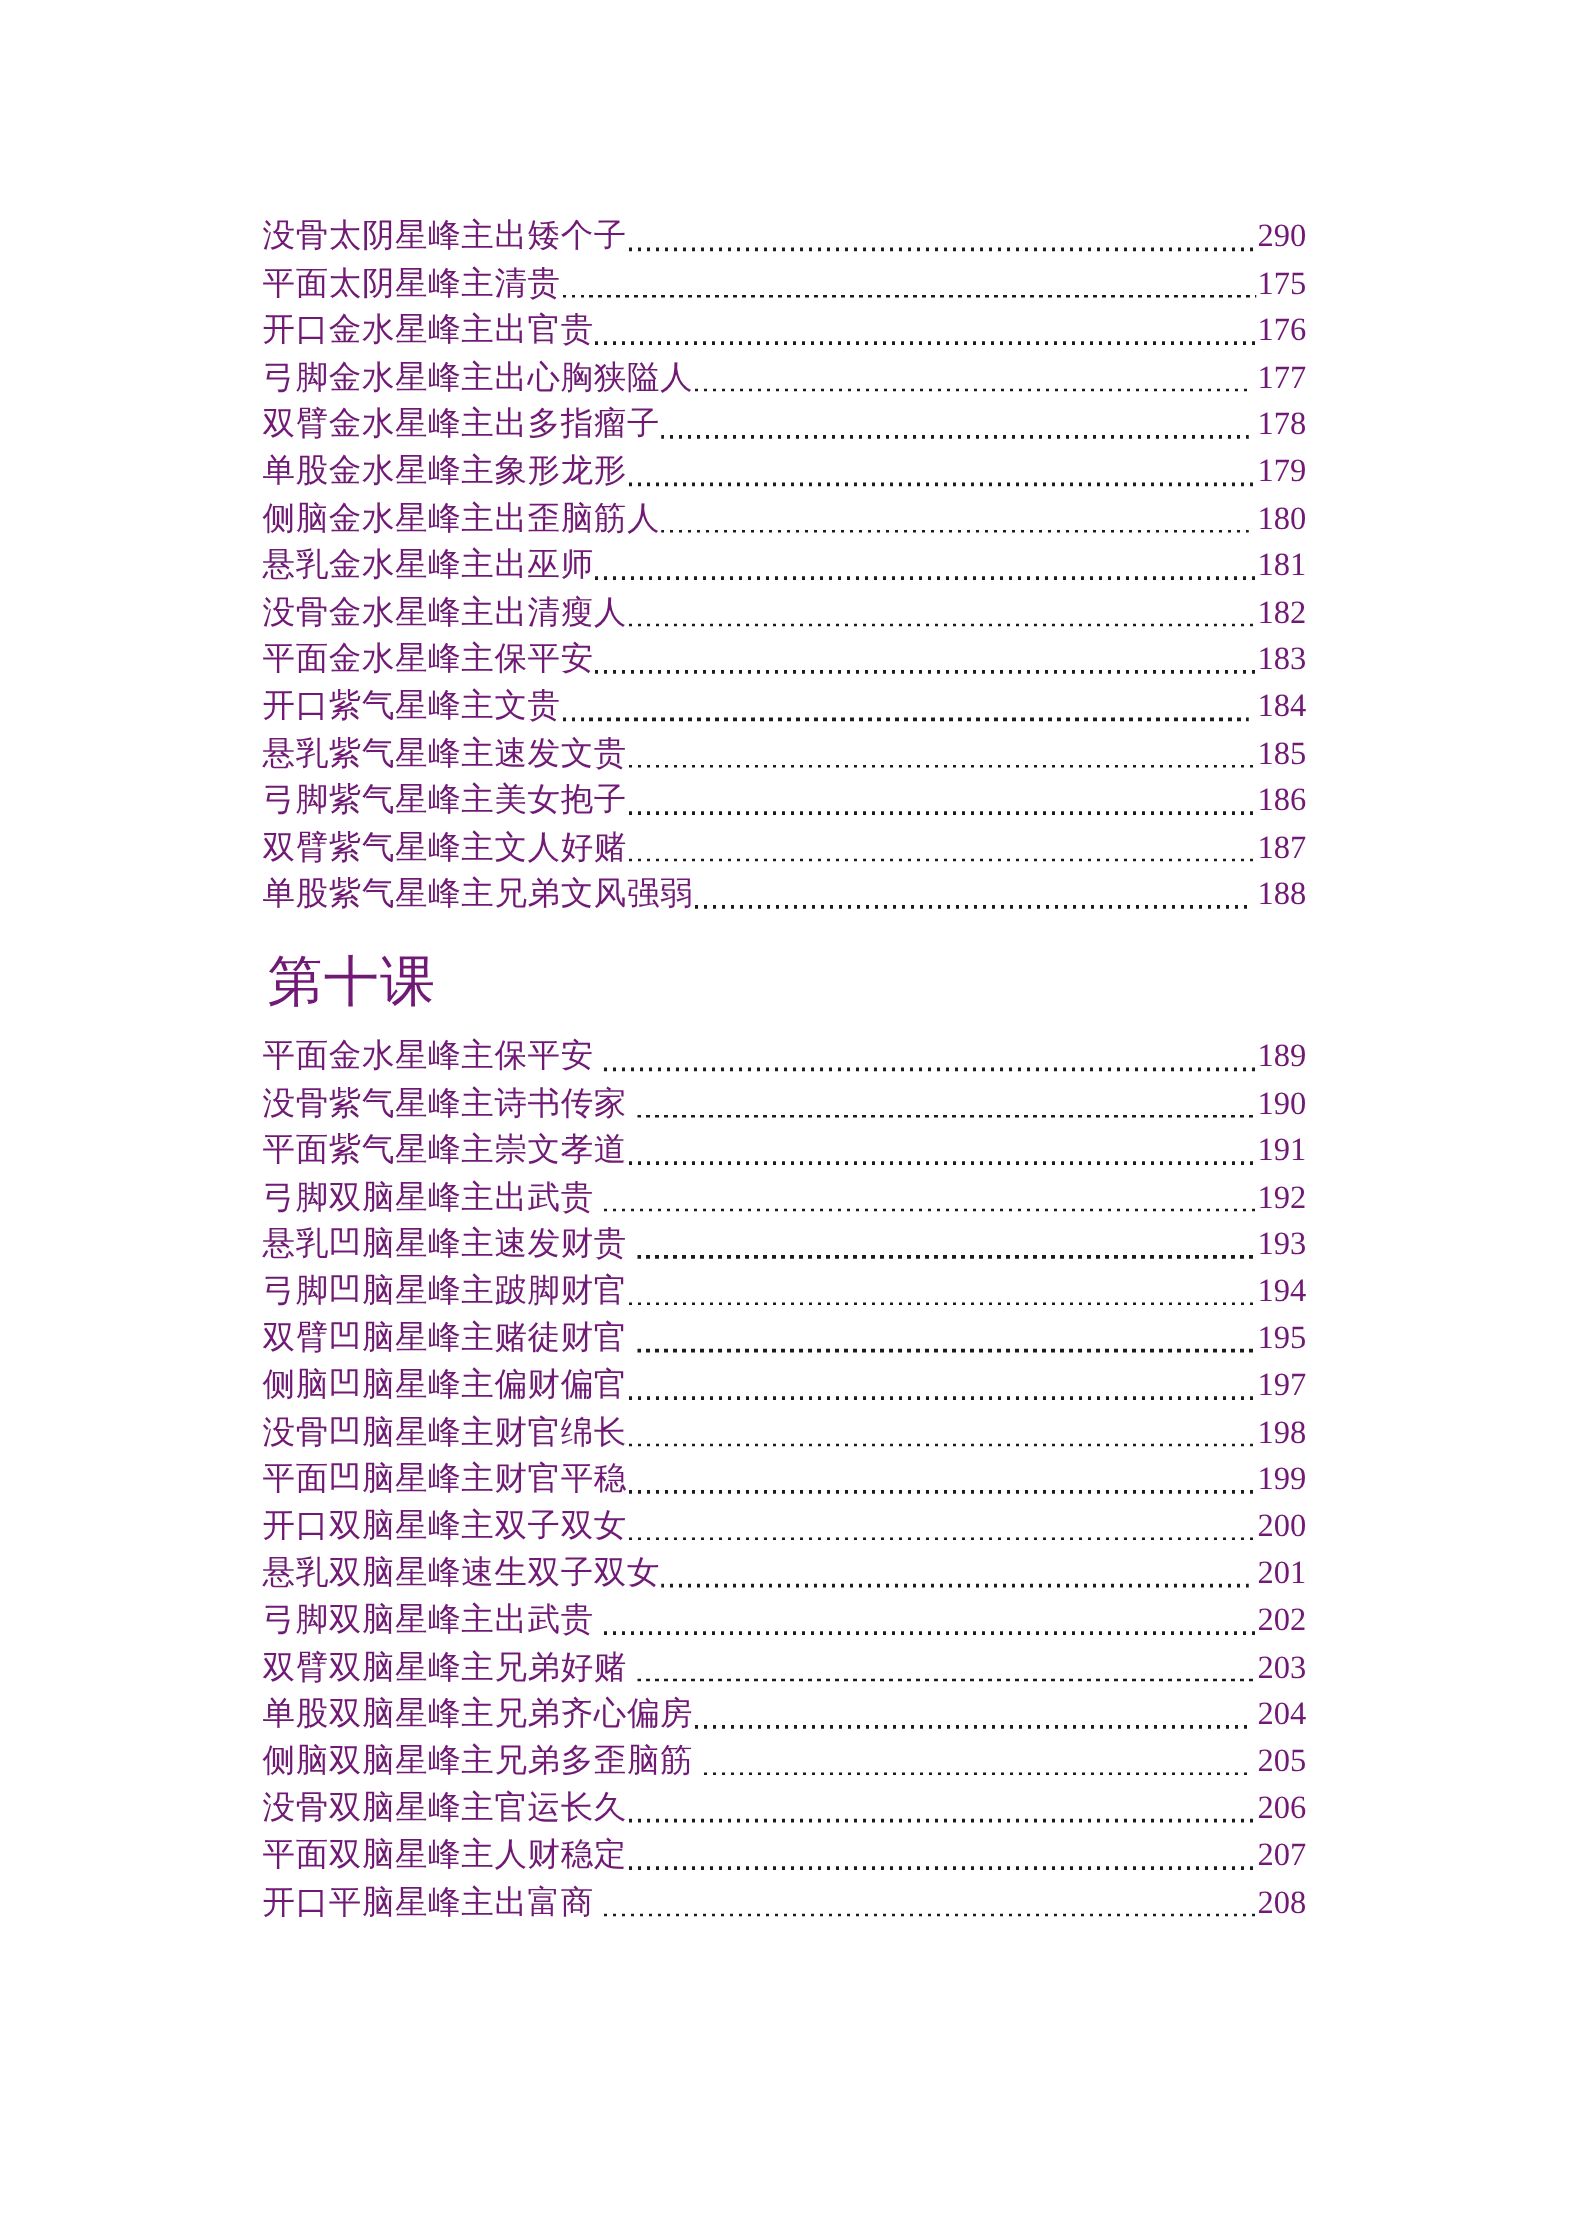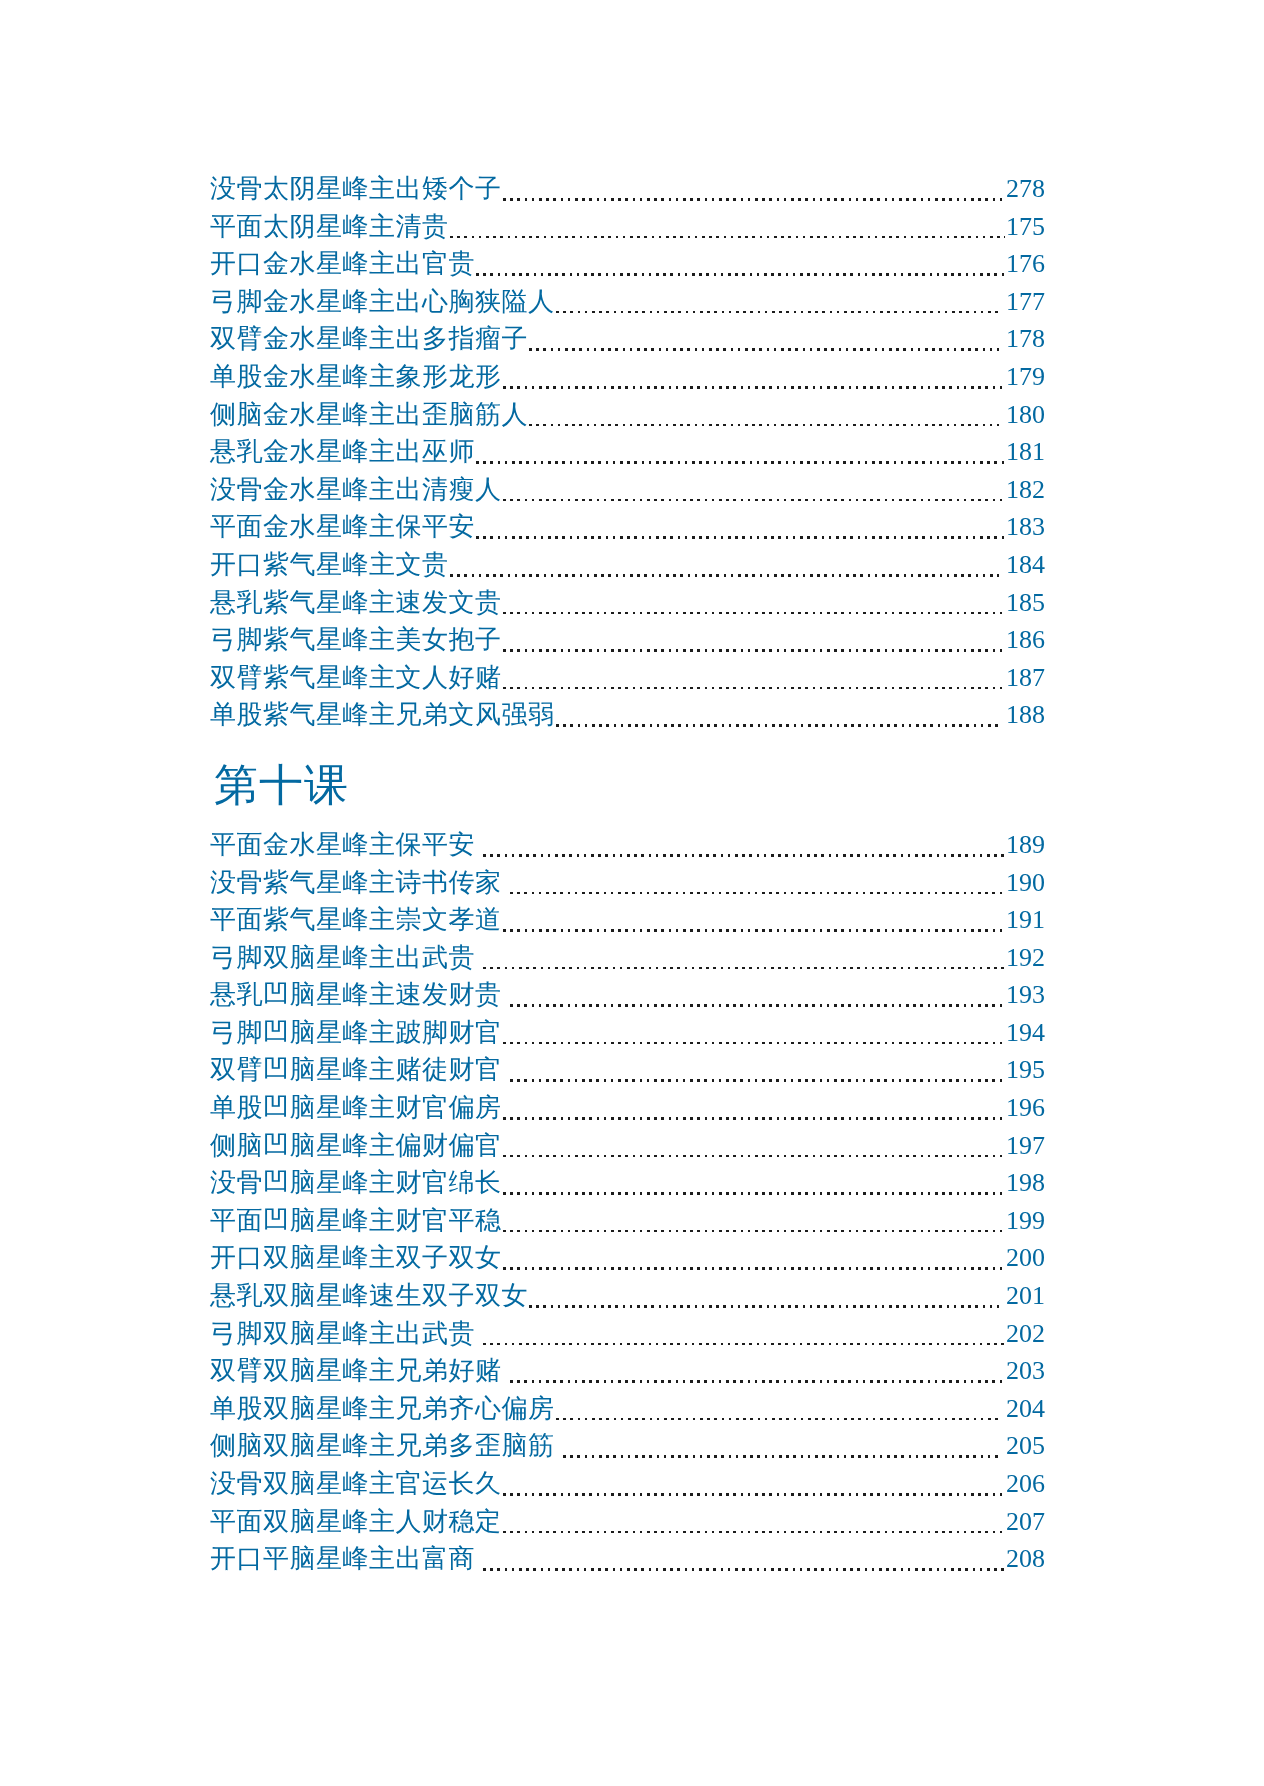--- a/index.html
+++ b/index.html
@@ -5,21 +5,21 @@
   html, body {
     margin: 0;
     padding: 0;
     background: #ffffff;
   }
   .page {
     position: relative;
     width: 1264px;
     height: 1604px;
     background: #ffffff;
-    color: #0369a1;
+    color: #701a75;
     font-family: "Liberation Serif", "DejaVu Serif", serif;
     overflow: hidden;
     box-sizing: border-box;
   }
   .toc {
     box-sizing: border-box;
     padding: 170px 219px 0 210px;
   }
   .toc-list {
     margin: 0;
@@ -69,21 +69,21 @@
 <body>
 
 <div class="page">
   <main class="toc">
 
     <section>
       <ol class="toc-list">
   <li class="toc-row">
     <span class="toc-title">没骨太阴星峰主出矮个子</span>
     <span class="toc-leader"></span>
-    <span class="toc-page">278</span>
+    <span class="toc-page">290</span>
   </li>
 
   <li class="toc-row">
     <span class="toc-title">平面太阴星峰主清贵</span>
     <span class="toc-leader"></span>
     <span class="toc-page">175</span>
   </li>
 
   <li class="toc-row">
     <span class="toc-title">开口金水星峰主出官贵</span>
@@ -203,25 +203,20 @@
     <span class="toc-leader"></span>
     <span class="toc-page">194</span>
   </li>
 
   <li class="toc-row">
     <span class="toc-title">双臂凹脑星峰主赌徒财官 </span>
     <span class="toc-leader"></span>
     <span class="toc-page">195</span>
   </li>
 
-  <li class="toc-row">
-    <span class="toc-title">单股凹脑星峰主财官偏房</span>
-    <span class="toc-leader"></span>
-    <span class="toc-page">196</span>
-  </li>
 
   <li class="toc-row">
     <span class="toc-title">侧脑凹脑星峰主偏财偏官</span>
     <span class="toc-leader"></span>
     <span class="toc-page">197</span>
   </li>
 
   <li class="toc-row">
     <span class="toc-title">没骨凹脑星峰主财官绵长</span>
     <span class="toc-leader"></span>

